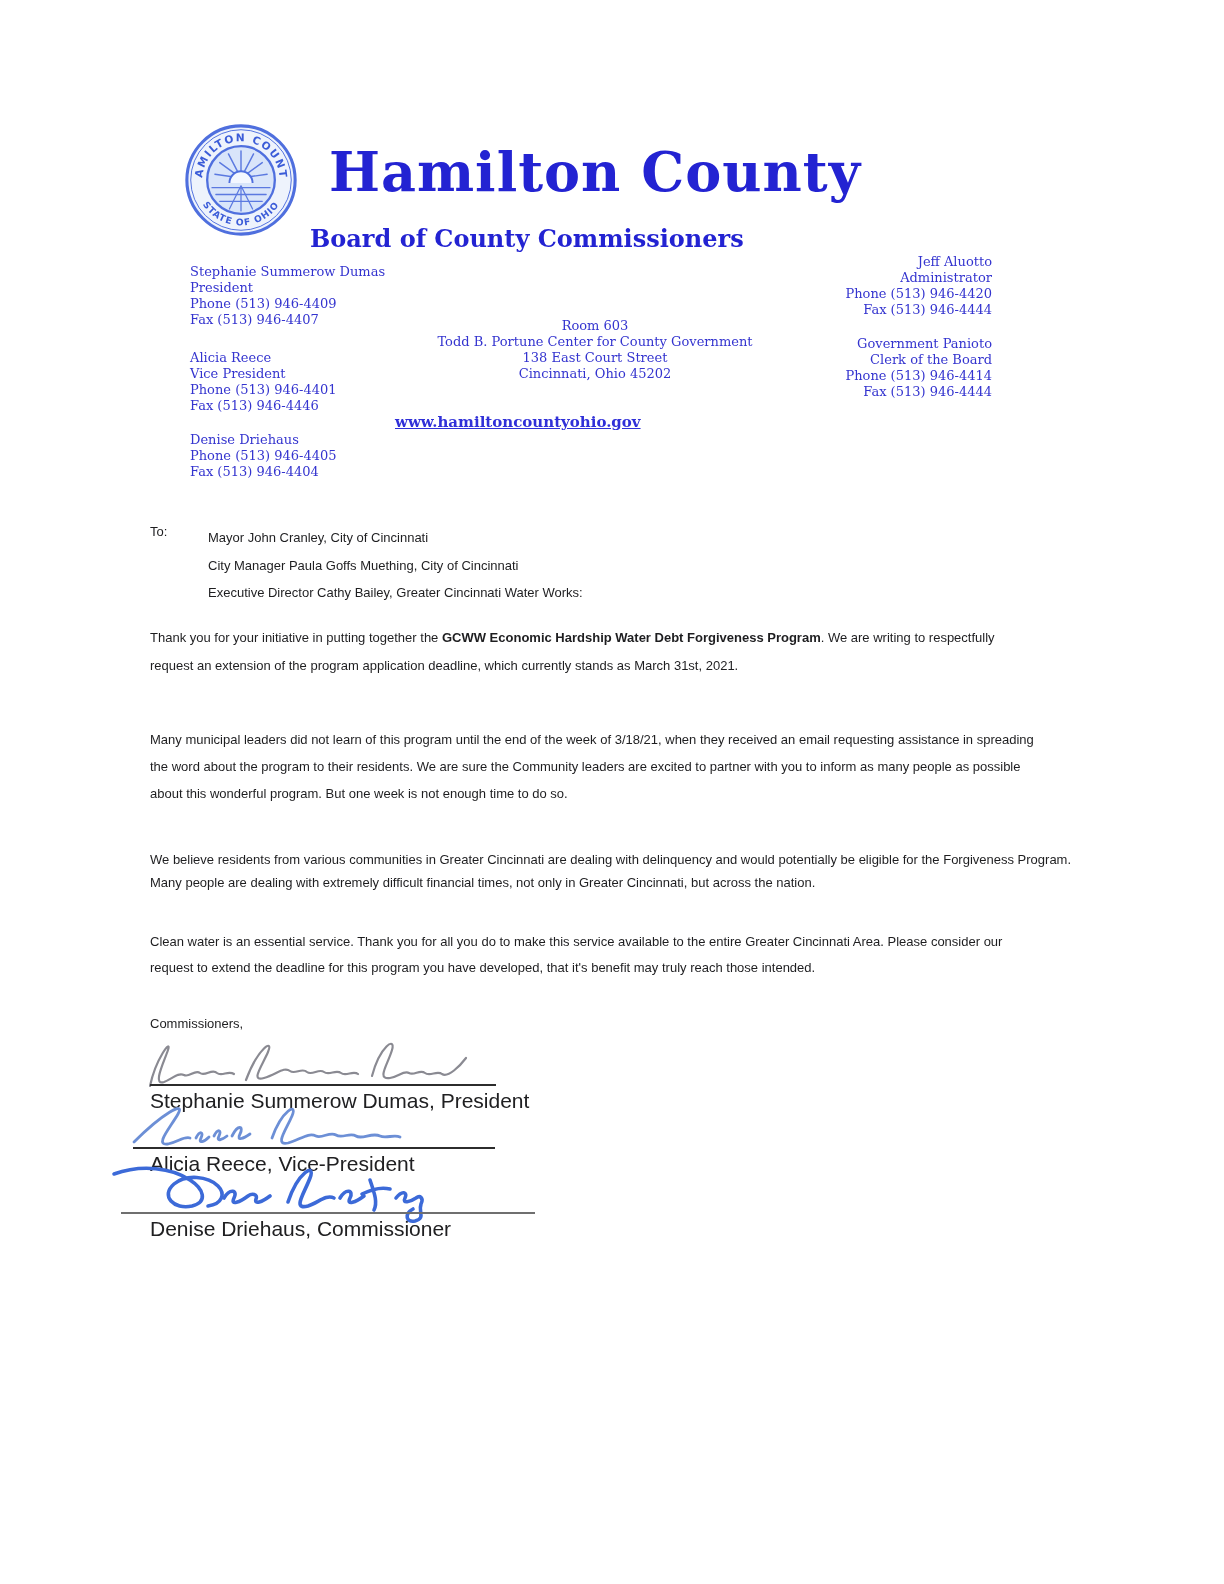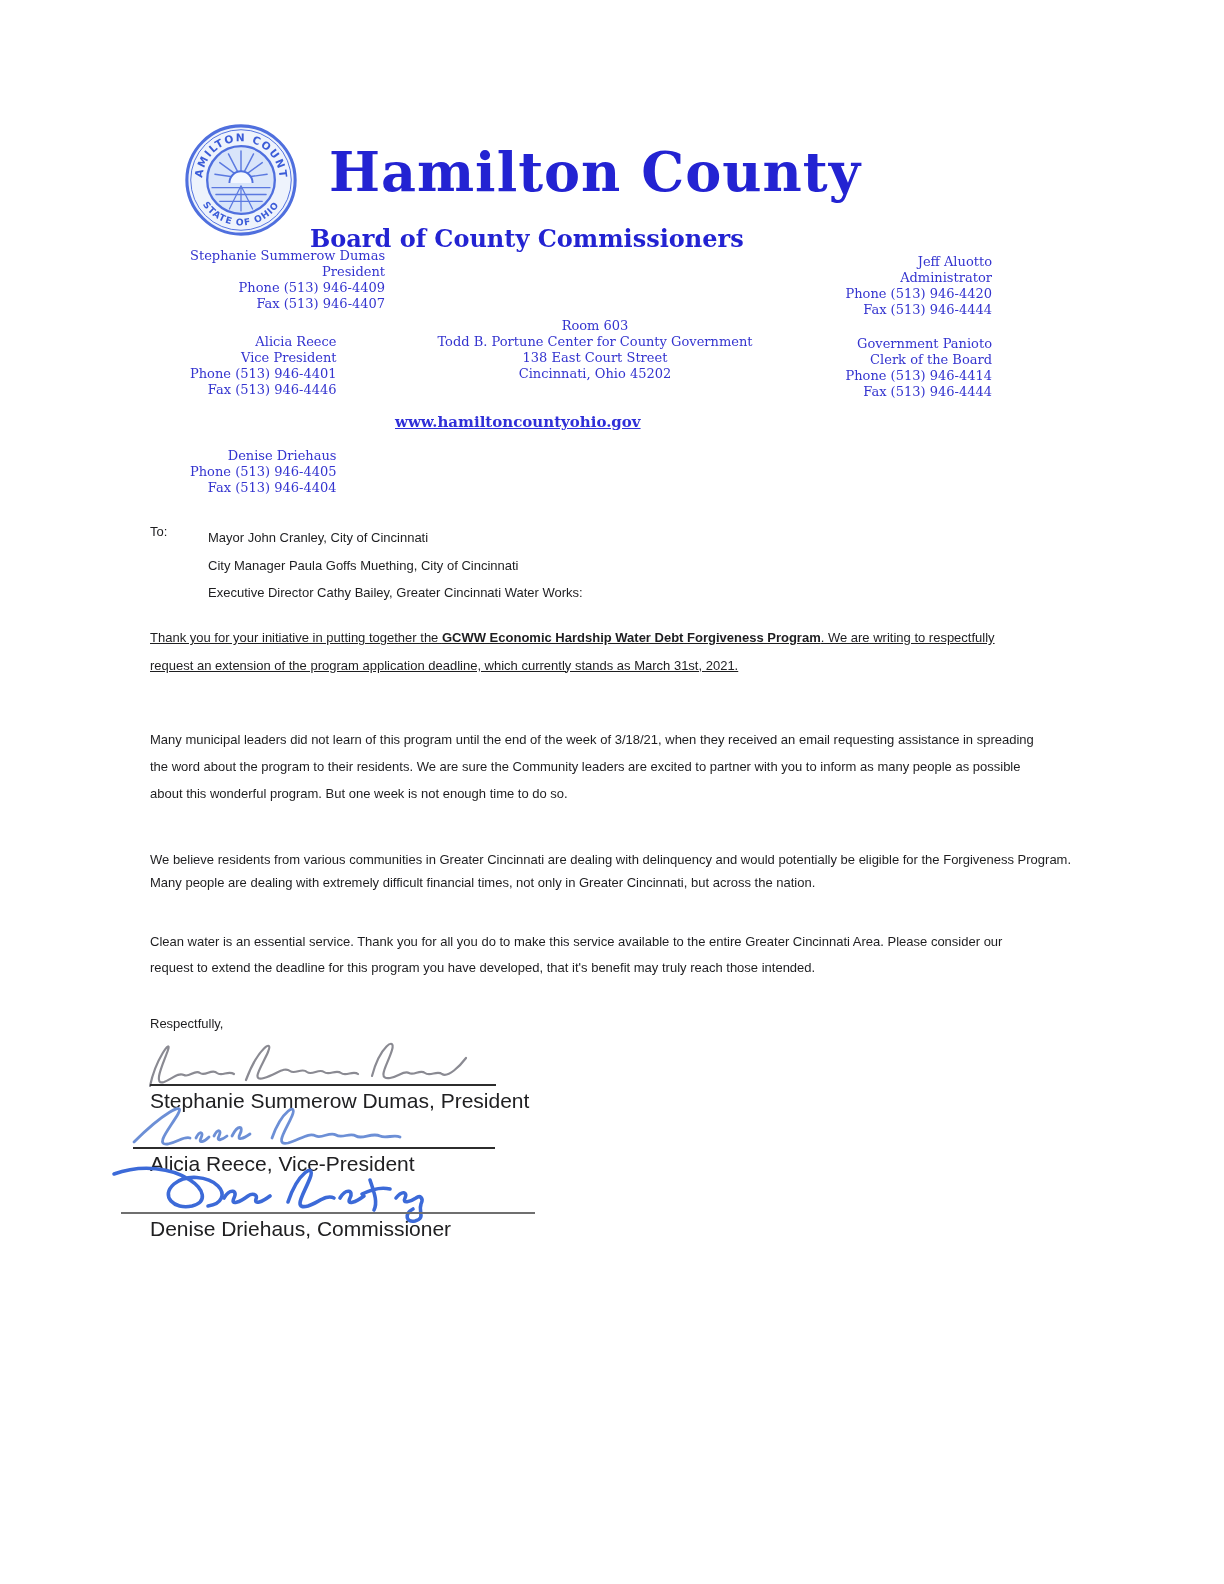--- a/index.html
+++ b/index.html
@@ -22,38 +22,38 @@
     letter-spacing:1px;
   }
   .sub-title{
     position:absolute;left:310px;top:224px;width:570px;
     text-align:left;
     font-family:"DejaVu Serif",serif;font-weight:700;
     font-size:24px;color:#2323d2;
   }
   .official{position:absolute;font-size:13px;line-height:16px;}
   .official .nm{}
-  .col-left{left:190px;text-align:right;}
+  .col-left{left:190px;text-align:left;margin-top:16px;}
   .col-right{right:232px;text-align:right;}
   .center-address{
     position:absolute;left:395px;top:318px;width:400px;
     text-align:center;font-size:13px;line-height:16px;
   }
   .website{
     position:absolute;left:395px;top:413px;width:400px;
     font-size:15px;font-weight:700;
     color:#3030d8;
   }
   .website a{color:#3030d8;text-decoration:underline;cursor:pointer;}
   
   .body-text{font-size:13px;color:#1e1e20;}
   .to-label{position:absolute;left:150px;top:524px;}
   .recipients{position:absolute;left:208px;top:524px;line-height:27.5px;}
   .para{position:absolute;left:150px;}
-  .p1{top:624px;width:880px;line-height:27.5px;text-decoration:underline;}
+  .p1{top:624px;width:880px;line-height:27.5px;}
   .p2{top:726px;width:895px;line-height:27px;}
   .p3{top:849px;width:925px;line-height:22.5px;}
   .p4{top:929px;width:875px;line-height:26px;}
   .closing{position:absolute;left:150px;top:1016px;}
   
   .sig-svg{position:absolute;overflow:visible;}
   .sig-line{position:absolute;height:0;border-top:2px solid #2c2c2c;}
   .sig-line3{border-top-color:#6f6f6f;}
   .sig-name{position:absolute;left:150px;font-size:21px;color:#202022;}
 </style>
@@ -102,21 +102,21 @@
     <div>President</div>
     <div>Phone (513) 946-4409</div>
     <div>Fax (513) 946-4407</div>
   </div>
   <div class="lh official col-left" style="top:334px;">
     <div>Alicia Reece</div>
     <div>Vice President</div>
     <div>Phone (513) 946-4401</div>
     <div>Fax (513) 946-4446</div>
   </div>
-  <div class="lh official col-left" style="top:448px;">
+  <div class="lh official col-left" style="top:416px;">
     <div>Denise Driehaus</div>
     <div>Phone (513) 946-4405</div>
     <div>Fax (513) 946-4404</div>
   </div>
 
   <div class="lh official col-right" style="top:254px;">
     <div>Jeff Aluotto</div>
     <div>Administrator</div>
     <div>Phone (513) 946-4420</div>
     <div>Fax (513) 946-4444</div>
@@ -145,21 +145,21 @@
     <div>City Manager Paula Goffs Muething, City of Cincinnati</div>
     <div>Executive Director Cathy Bailey, Greater Cincinnati Water Works:</div>
   </div>
 
   <div class="body-text para p1"><span>Thank you for your initiative in putting together the </span><b>GCWW Economic Hardship Water Debt Forgiveness Program</b><span>. We are writing to respectfully request an extension of the program application deadline, which currently stands as March 31st, 2021.</span></div>
 
   <div class="body-text para p2">Many municipal leaders did not learn of this program until the end of the week of 3/18/21, when they received an email requesting assistance in spreading the word about the program to their residents. We are sure the Community leaders are excited to partner with you to inform as many people as possible about this wonderful program. But one week is not enough time to do so.</div>
   <div class="body-text para p3">We believe residents from various communities in Greater Cincinnati are dealing with delinquency and would potentially be eligible for the Forgiveness Program.  Many people are dealing with extremely difficult financial times, not only in Greater Cincinnati, but across the nation.</div>
   <div class="body-text para p4">Clean water is an essential service. Thank you for all you do to make this service available to the entire Greater Cincinnati Area. Please consider our request to extend the deadline for this program you have developed, that it's benefit may truly reach those intended.</div>
 
-  <div class="body-text closing">Respectfully,</div>
+  <div class="body-text closing">Commissioners,</div>
 
   <svg class="sig-svg" style="left:146px;top:1036px;" width="345" height="52" viewBox="0 0 345 52">
     <g fill="none" stroke="#8a8a92" stroke-width="2.2" stroke-linecap="round">
       <path d="M4 50 C10 22 26 2 22 14 C18 26 6 50 18 46 C26 43 32 36 38 39 C43 42 49 33 54 37 C59 41 66 32 71 37 C76 41 82 34 88 38"></path>
       <path d="M100 44 C112 12 128 2 122 16 C116 30 104 46 118 42 C130 39 138 30 144 35 C149 39 156 31 161 36 C166 40 173 32 178 36 C183 40 190 33 195 37 C200 41 207 34 212 38"></path>
       <path d="M226 40 C234 10 250 0 246 14 C242 28 230 44 244 42 C252 41 258 34 263 37 C268 40 274 33 279 37 C284 41 291 34 296 38 C302 42 314 30 320 22"></path>
     </g>
   </svg>
   <div class="sig-line" style="left:150px;top:1084px;width:346px;"></div>
   <div class="sig-name" style="top:1089px;">Stephanie Summerow Dumas, President</div>

